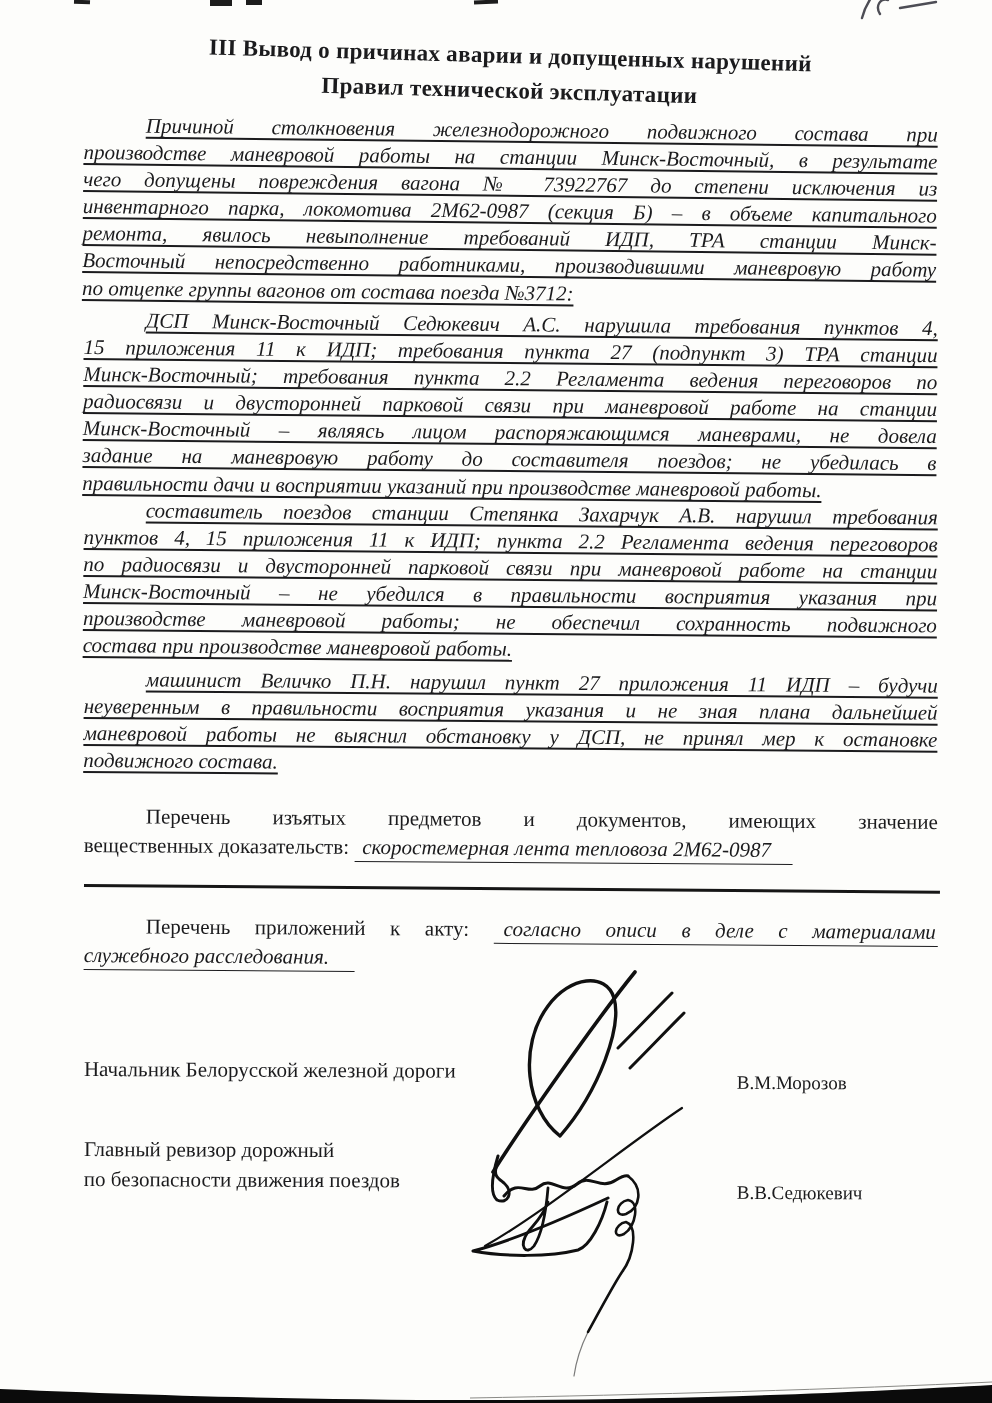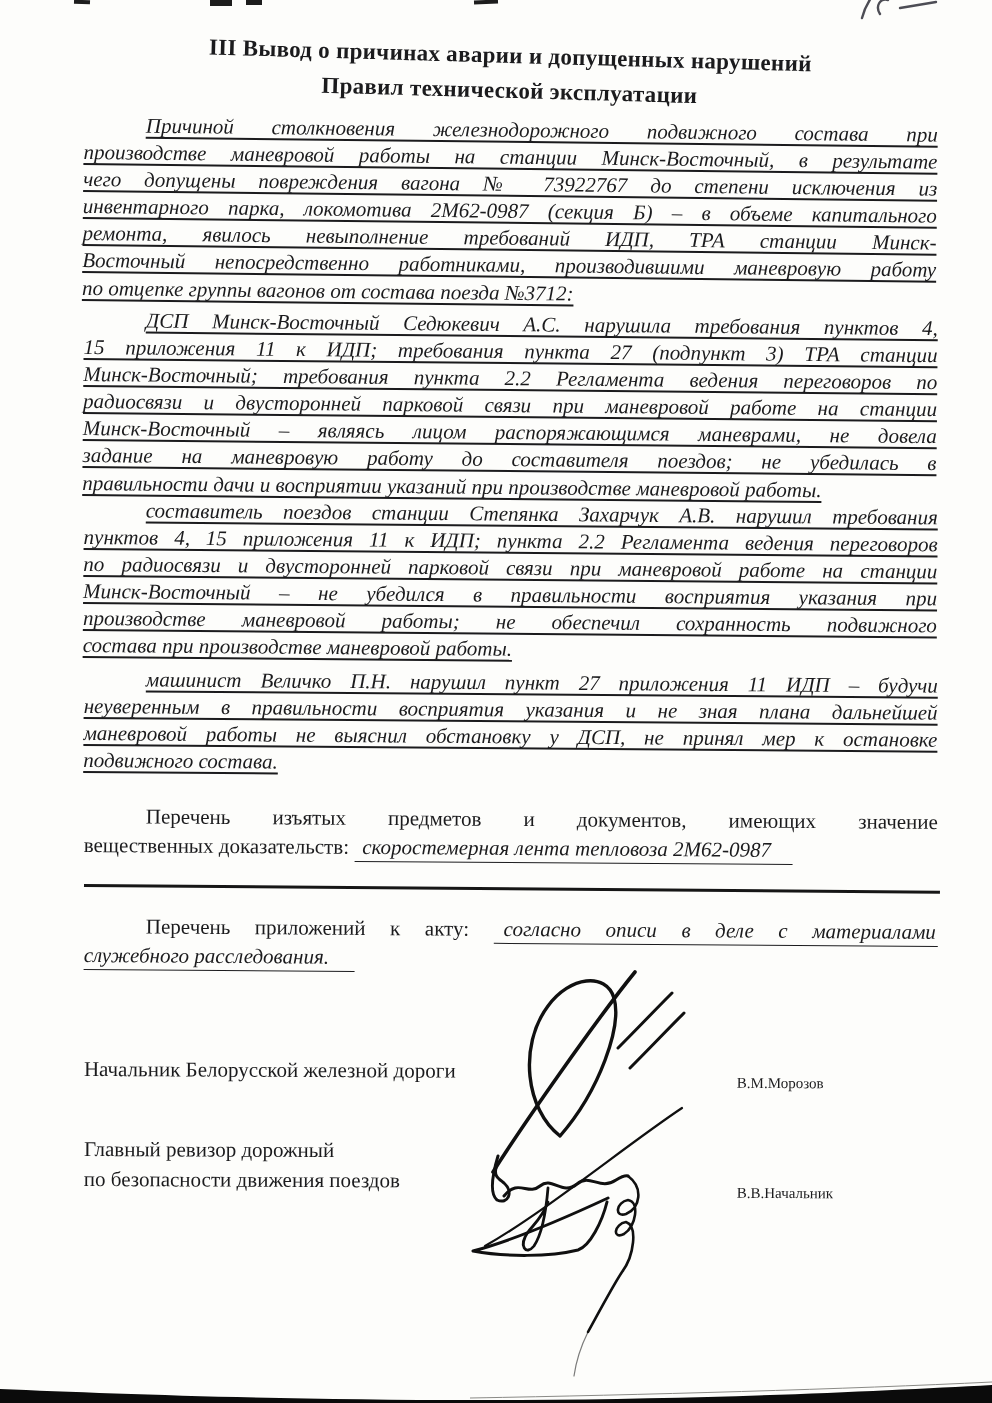--- a/index.html
+++ b/index.html
@@ -54,21 +54,21 @@
   .divider {
     left:84px; top:884px; width:856px; height:3.4px; background:#161616;
     transform:rotate(.45deg); transform-origin:0 0;
   }
 
   
   .sig-row { left:84px; width:860px; font-size:21px; line-height:30px; transform-origin:0 0; transform:rotate(.25deg); }
   .sig-row-1 { top:1054px; }
   .sig-row-2 { top:1134px; }
   .sig-role { position:absolute; left:0; top:0; }
-  .sig-name { position:absolute; left:653px; font-size:15px; }
+  .sig-name { position:absolute; left:653px; font-size:19px; }
   .sig-name-1 { top:11px; }
   .sig-name-2 { top:41px; }
 
   
   .ink-svg { pointer-events:none; }
   .top-mark { background:#1d1d1d; }
 </style>
 </head>
 <body>
 
@@ -153,21 +153,21 @@
       <div>Начальник Белорусской железной дороги</div>
     </div>
     <div class="sig-name sig-name-1">В.М.Морозов</div>
   </div>
 
   <div class="abs sig-row sig-row-2">
     <div class="sig-role">
       <div>Главный ревизор дорожный</div>
       <div>по безопасности движения поездов</div>
     </div>
-    <div class="sig-name sig-name-2">В.В.Начальник</div>
+    <div class="sig-name sig-name-2">В.В.Седюкевич</div>
   </div>
 
   <svg class="abs ink-svg" style="left:430px;top:950px;" width="320" height="455" viewBox="0 0 320 455">
 
     <g fill="none" stroke="#101010" stroke-linecap="round" stroke-linejoin="round">
       <path stroke-width="3.6" d="M 63,222 C 92,176 166,70 205,22"></path>
       <path stroke-width="3.4" d="M 130,186 C 96,160 88,96 118,56 C 140,26 176,22 184,48 C 192,76 170,140 130,186"></path>
       <path stroke-width="3" d="M 188,98 C 206,80 224,61 242,43"></path>
       <path stroke-width="3" d="M 200,118 C 218,100 236,81 254,63"></path>
     </g>

